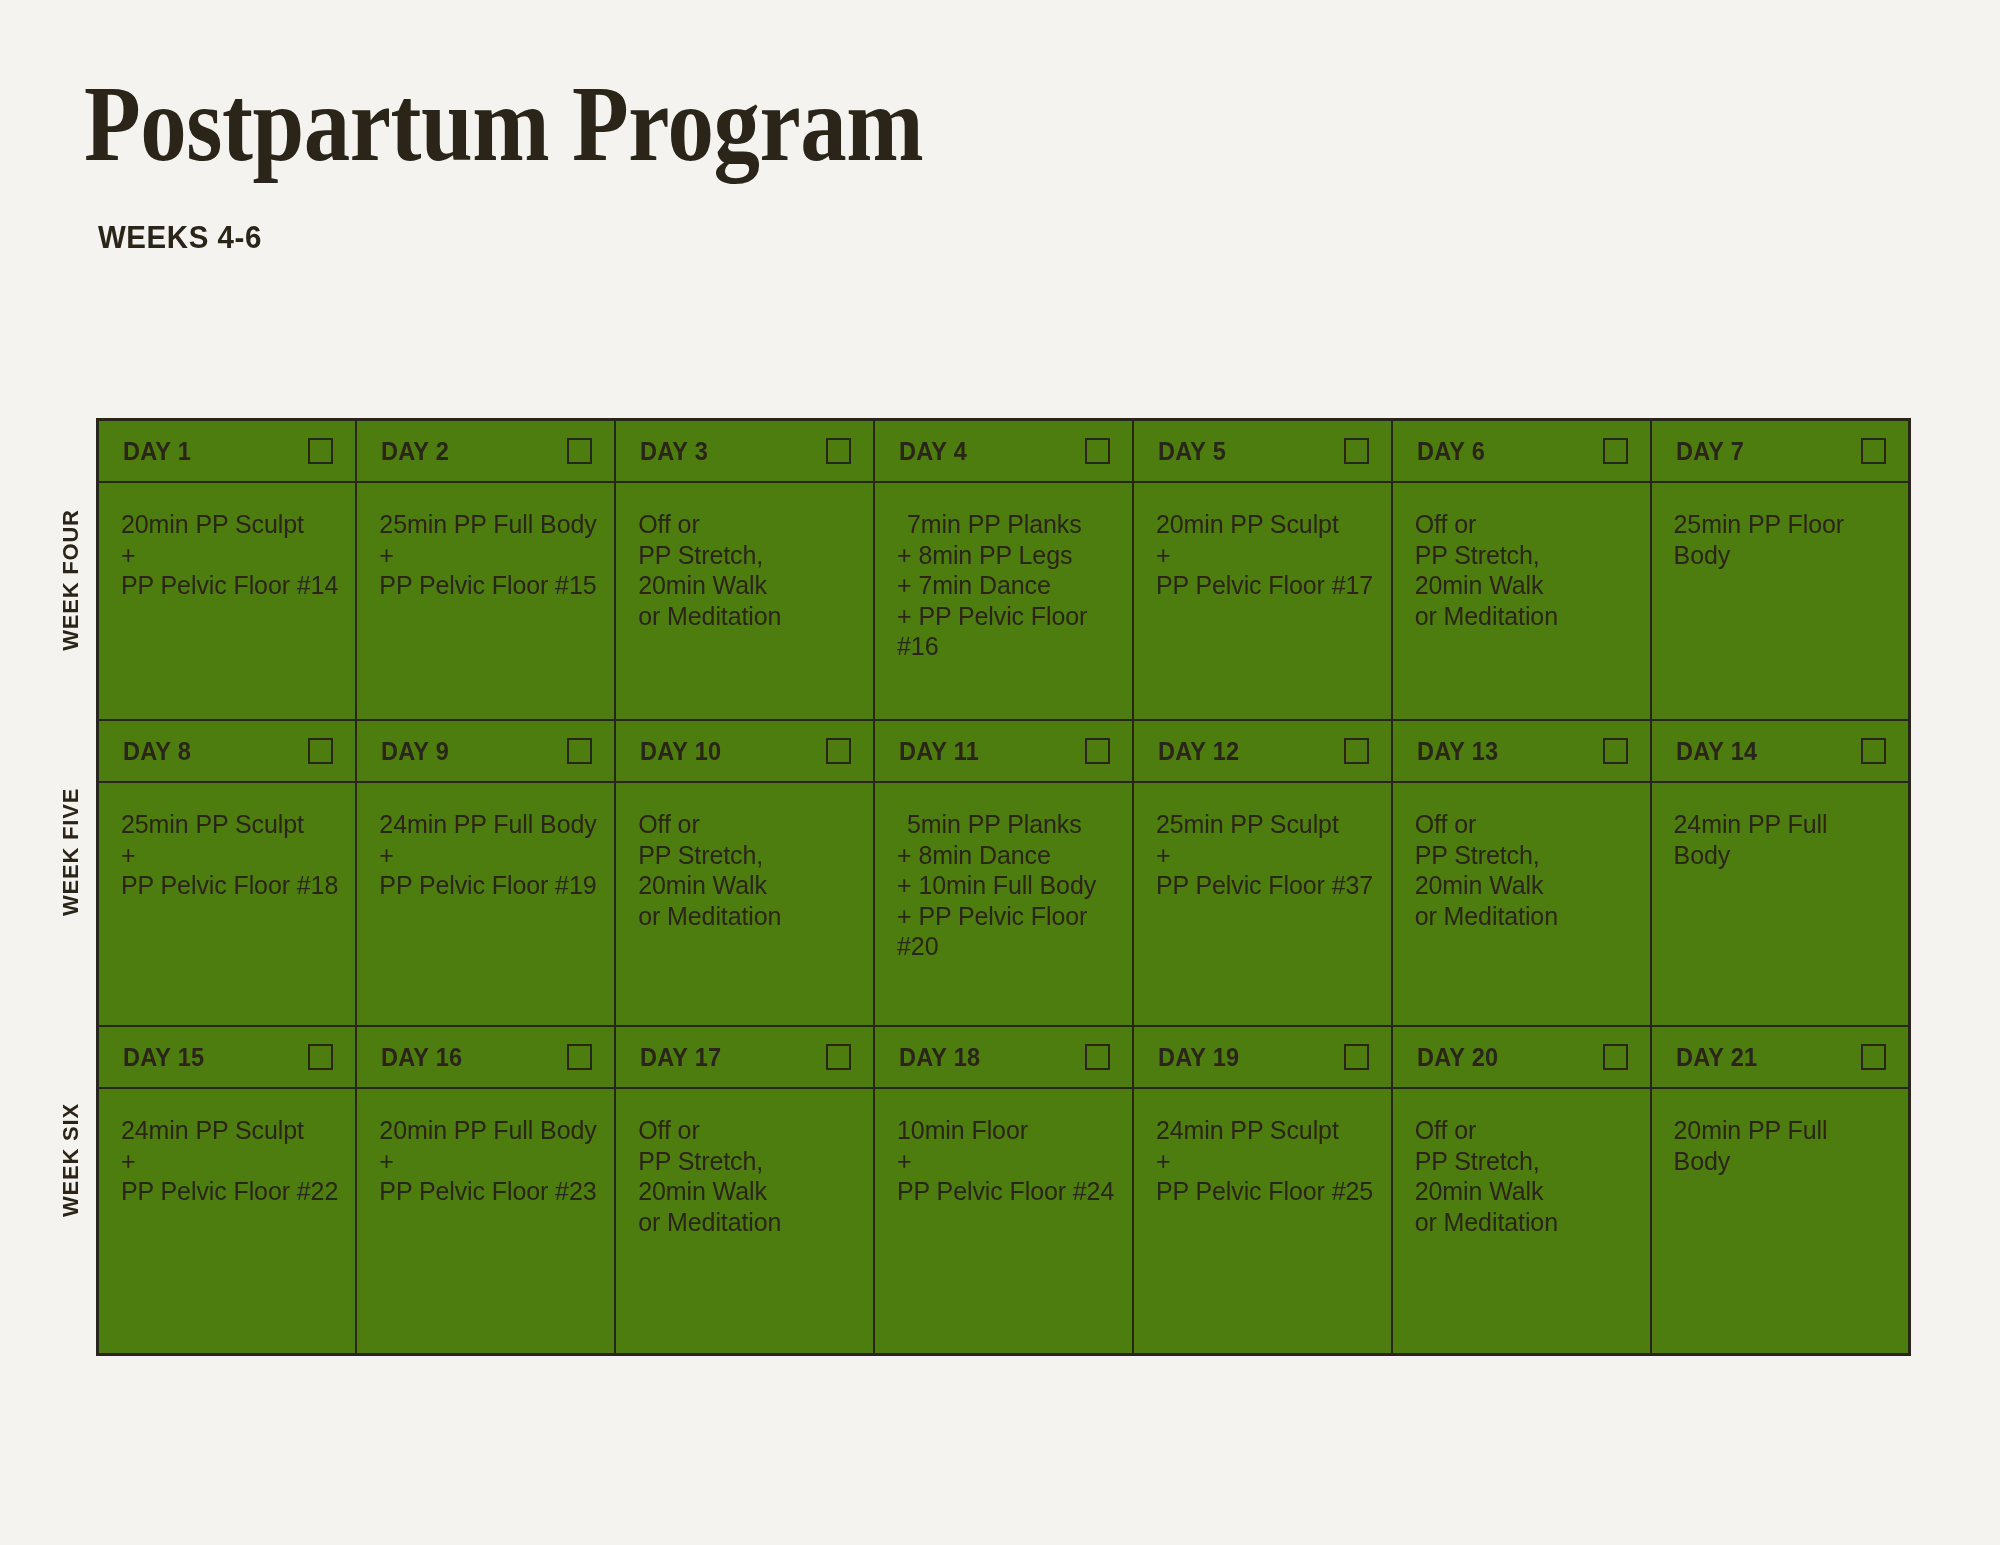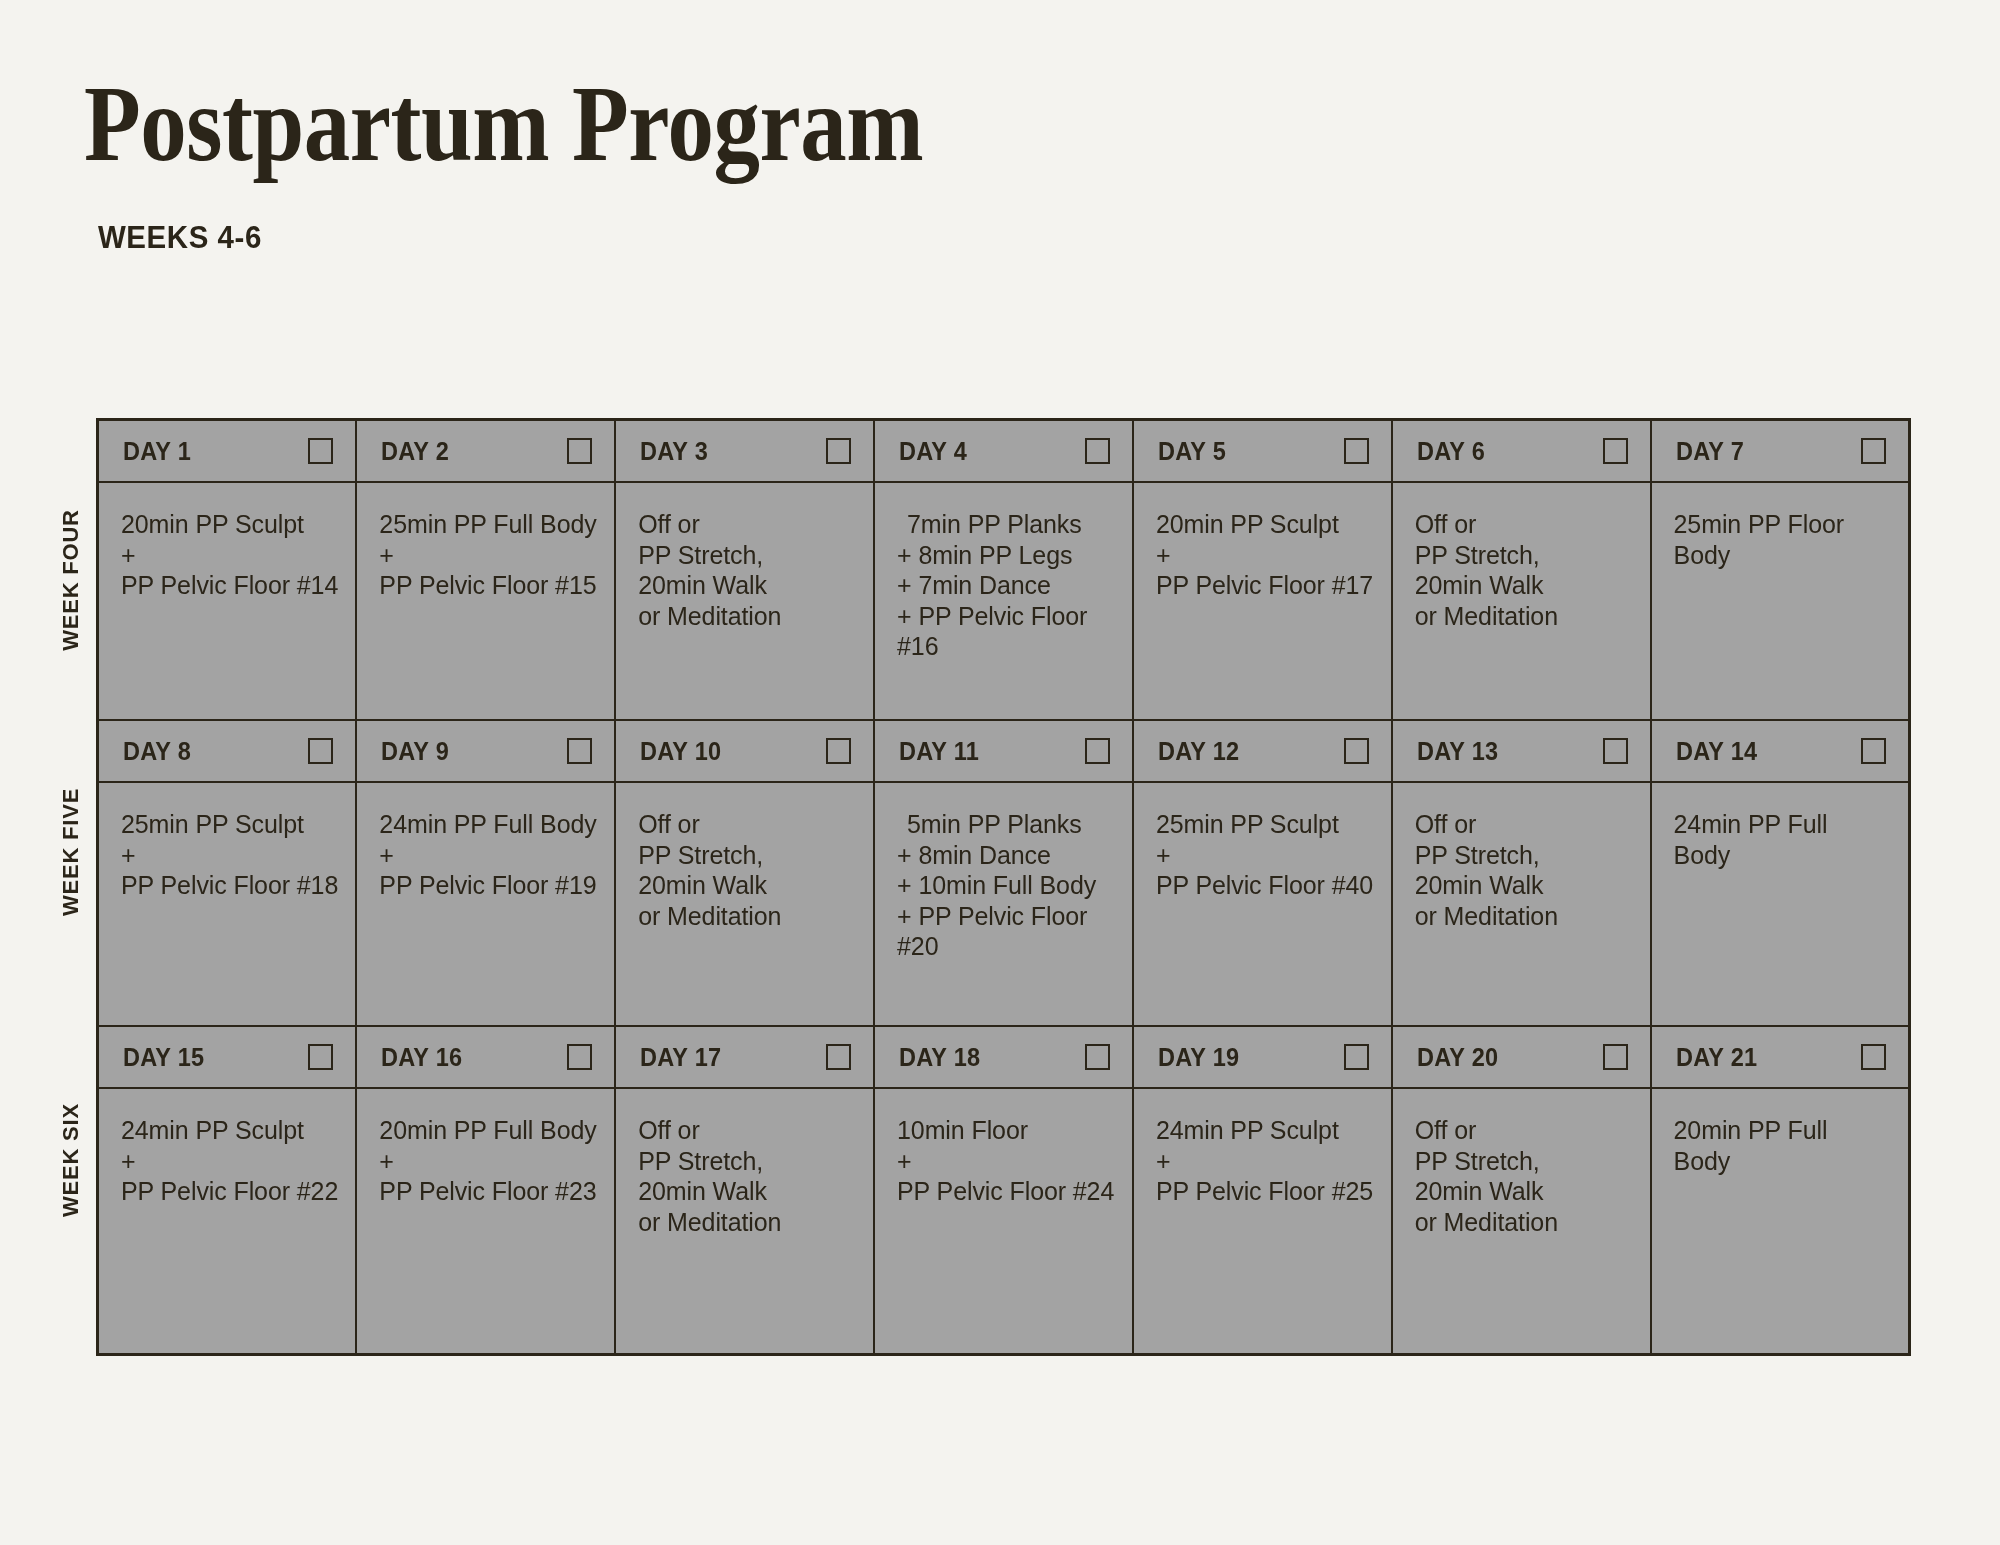--- a/index.html
+++ b/index.html
@@ -74,21 +74,21 @@
     table-layout: fixed;
     width: 1812px;
     border: 3px solid #2b2519;
   }
   table.cal col { width: 258.85px; }
 
   td.dayhead, td.daybody {
     border-left: 2px solid #2b2519;
     border-right: 2px solid #2b2519;
     vertical-align: top;
-    background: #a3a3a3;
+    background: #4d7c0f;
   }
   td.dayhead {
     border-bottom: 2px solid #2b2519;
     height: 60px;
     padding: 0 22px 0 24px;
   }
   .dayhead-inner {
     display: flex;
     align-items: center;
     justify-content: space-between;
@@ -343,21 +343,21 @@
                 <div>+ 8min Dance</div>
                 <div>+ 10min Full Body</div>
                 <div>+ PP Pelvic Floor</div>
                 <div>#20</div>
               </div>
             </td>
             <td class="daybody">
               <div class="lines">
                 <div>25min PP Sculpt</div>
                 <div>+</div>
-                <div>PP Pelvic Floor #40</div>
+                <div>PP Pelvic Floor #37</div>
               </div>
             </td>
             <td class="daybody">
               <div class="lines">
                 <div>Off or</div>
                 <div>PP Stretch,</div>
                 <div>20min Walk</div>
                 <div>or Meditation</div>
               </div>
             </td>

